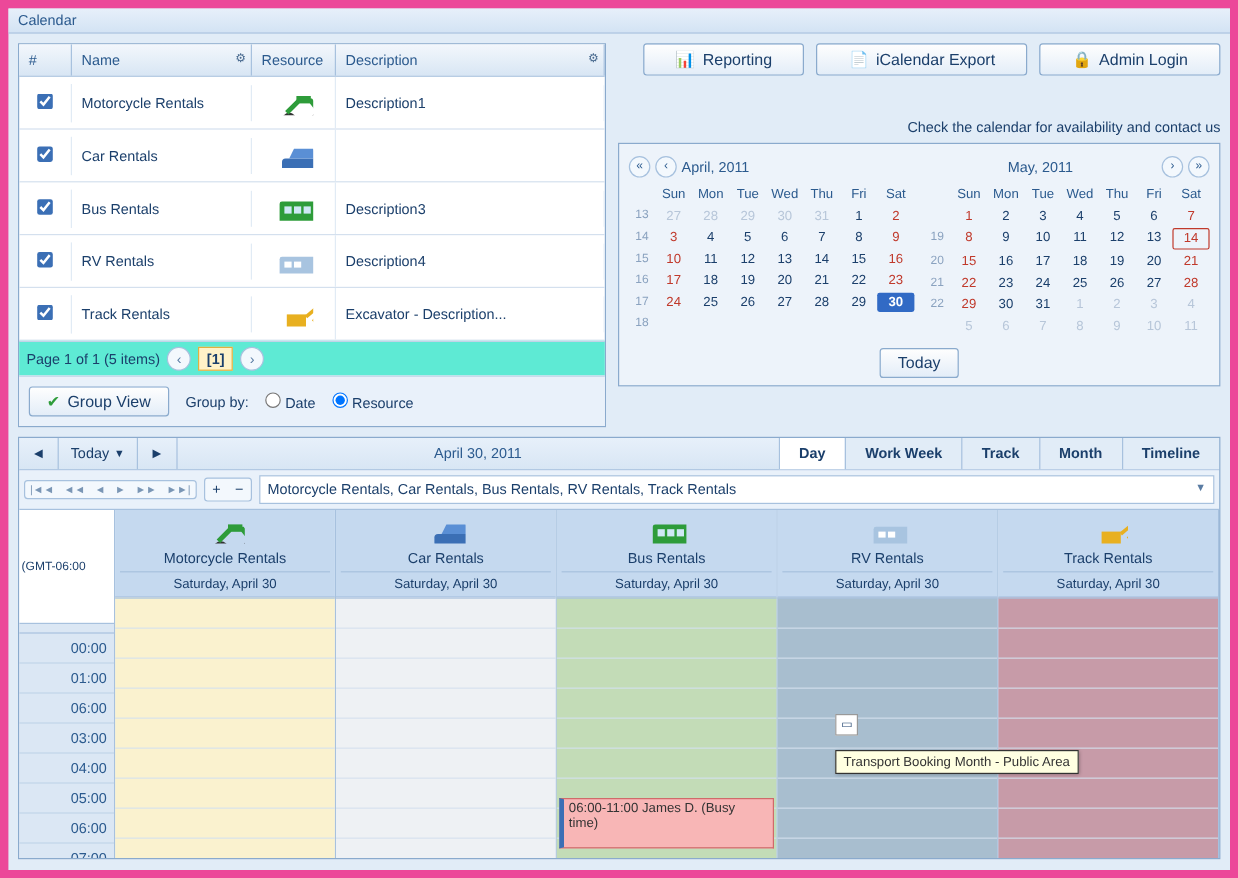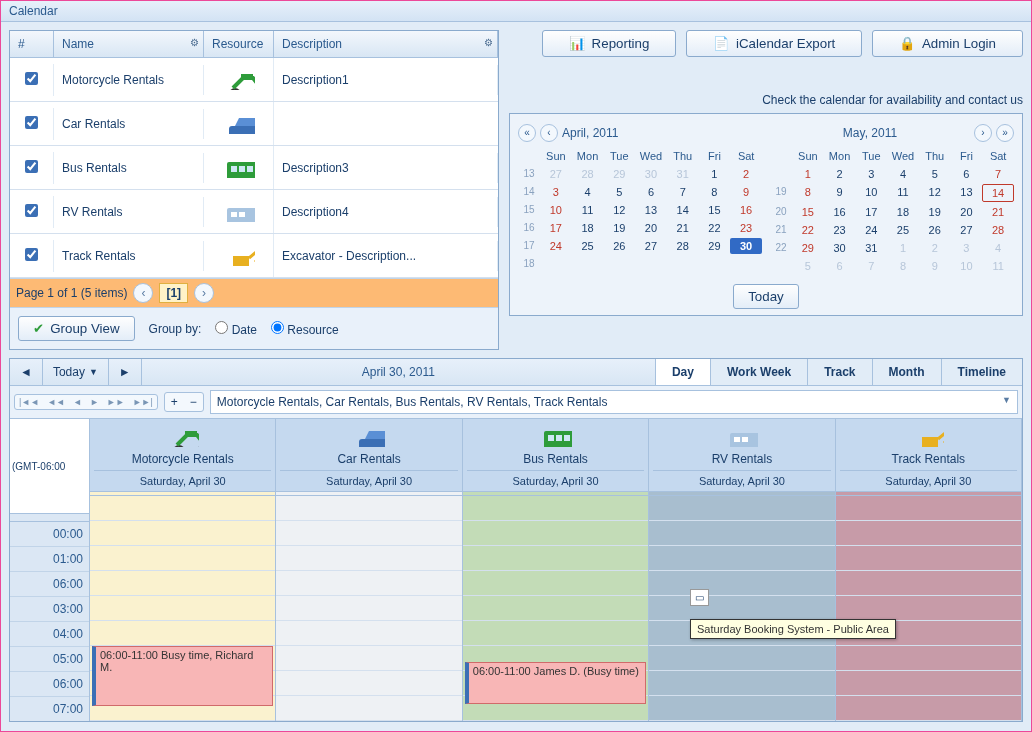--- a/index.html
+++ b/index.html
@@ -1,32 +1,32 @@
 <!DOCTYPE html>
 <html><head>
 <meta charset="utf-8">
 <style>
 * { box-sizing: border-box; margin: 0; padding: 0; }
 body { font-family: Tahoma, Arial, sans-serif; font-size: 12px; color: #1b3f6b; background: #fff; }
-.window { width: 1032px; height: 732px; border: 1px solid #ec4899; background: #e1ecf7; overflow: hidden; position: relative; }
+.window { width: 1032px; height: 732px; border: 7px solid #ec4899; background: #e1ecf7; overflow: hidden; position: relative; }
 .title-bar { background: linear-gradient(#e7f0fa,#d3e3f4); padding: 3px 8px; color: #2b5a8e; border-bottom: 1px solid #a7c1de; }
 .content { padding: 8px; display: flex; flex-direction: column; gap: 8px; height: calc(100% - 22px); }
 .top-row { display: flex; gap: 10px; height: 320px; }
 .grid-panel { flex: 0 0 490px; border: 1px solid #8aaacd; background: #fff; display: flex; flex-direction: column; }
 .grid-header { display: flex; background: linear-gradient(#f3f7fc,#d8e6f4); border-bottom: 1px solid #a7c1de; }
 .gh-cell { padding: 6px 8px; border-right: 1px solid #a7c1de; color: #2b5a8e; position: relative; }
 .gh-cell .filter-icon { position: absolute; right: 4px; top: 6px; font-size: 10px; color: #4a6b90; }
 .grid-body { flex: 1; overflow: auto; }
 .grid-row { display: flex; border-bottom: 1px solid #d4e0ee; align-items: center; }
 .gc { padding: 8px; border-right: 1px solid #e1ebf5; }
 .gc-check { width: 44px; text-align: center; }
 .gc-name { width: 150px; }
 .gc-pic { width: 70px; text-align: center; }
 .gc-desc { flex: 1; }
-.pager { background: #fdba74; border-top: 1px solid #c1d4e8; padding: 4px 6px; display: flex; align-items: center; gap: 6px; }
+.pager { background: #5eead4; border-top: 1px solid #c1d4e8; padding: 4px 6px; display: flex; align-items: center; gap: 6px; }
 .pg-btn { width: 20px; height: 20px; border: 1px solid #a7c1de; border-radius: 10px; background: #f3f8fd; text-align: center; line-height: 18px; color: #5a7ca3; cursor: pointer; }
 .pg-cur { border: 1px solid #e0b040; background: #fff2c8; padding: 2px 6px; font-weight: bold; }
 .grid-footer { background: #e9f1fa; border-top: 1px solid #c1d4e8; padding: 8px; display: flex; align-items: center; gap: 14px; }
 .btn { background: linear-gradient(#fefefe,#e3edf8); border: 1px solid #8aaacd; padding: 4px 14px; border-radius: 3px; cursor: pointer; display: inline-flex; align-items: center; gap: 6px; color: #1b3f6b; }
 .right-top { flex: 1; display: flex; flex-direction: column; gap: 6px; }
 .action-buttons { display: flex; gap: 10px; justify-content: flex-end; }
 .action-buttons .btn { padding: 5px 26px; }
 .avail-text { text-align: right; color: #1b3f6b; margin-top: 30px; }
 .mini-cal-wrap { border: 1px solid #8aaacd; background: #edf3fa; padding: 4px; display: flex; flex-direction: column; }
 .mini-cal-row { display: flex; }
@@ -392,21 +392,20 @@
               <div class="slots">
                 <div class="slot"></div>
                 <div class="slot"></div>
                 <div class="slot"></div>
                 <div class="slot"></div>
                 <div class="slot"></div>
                 <div class="slot"></div>
                 <div class="slot"></div>
                 <div class="slot"></div>
                 <div class="slot"></div>
-                <div class="appt" style="top:150px;height:60px">06:00-11:00 Busy time, Richard M.</div>
               </div>
             </div>
             <div class="res-col c1">
               <div class="res-head">
                 <div><svg class="icon-svg-lg" style="width:32px;height:24px">
                     <rect x="6" y="16" width="36" height="10" rx="3" fill="#3b6fb5"></rect>
                     <path d="M12 16 L16 8 L32 8 L36 16 Z" fill="#5a8fd5"></path>
                     <circle cx="14" cy="28" r="4" fill="#333"></circle>
                     <circle cx="34" cy="28" r="4" fill="#333"></circle>
                   </svg></div>
@@ -499,17 +498,17 @@
                 <div class="slot"></div>
                 <div class="slot"></div>
                 <div class="slot"></div>
                 <div class="slot"></div>
                 <div class="slot"></div>
                 <div class="slot"></div>
               </div>
             </div>
           </div>
         <div class="popup-icon" style="left:680px;top:170px">▭</div>
-        <div class="tooltip-box" style="left:680px;top:200px">Saturday Booking System - Public Area</div>
+        <div class="tooltip-box" style="left:680px;top:200px">Transport Booking Month - Public Area</div>
       </div>
     </div>
   </div>
 </div>
 
 </body></html>

